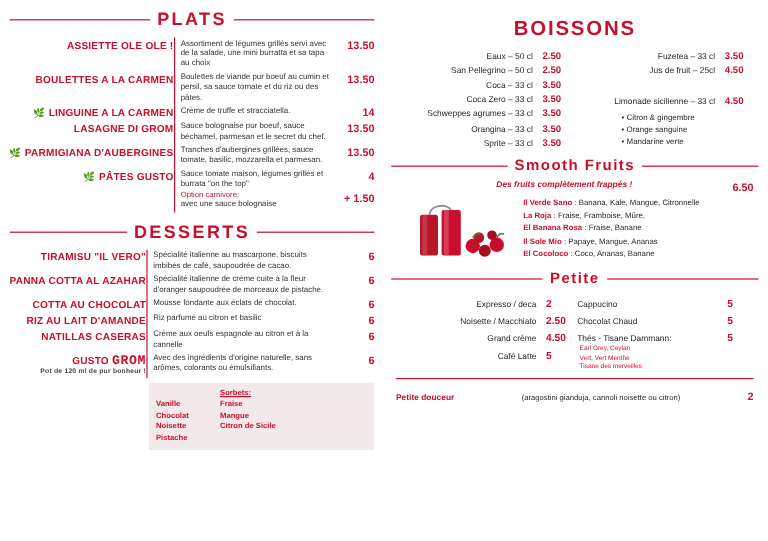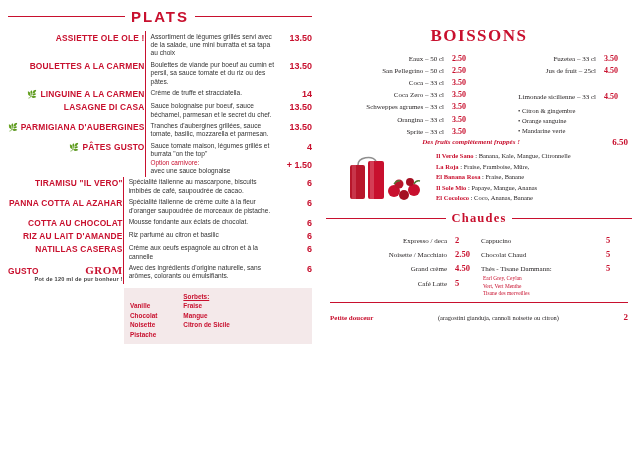--- a/index.html
+++ b/index.html
@@ -6,21 +6,21 @@
   html, body { margin: 0; padding: 0; }
   body {
     width: 640px; height: 451px;
     background: #ffffff;
     font-family: "Liberation Sans", sans-serif;
     color: #231f20;
     overflow: hidden;
   }
   .page { position: relative; width: 640px; height: 451px; display: flex; }
   .col-left { width: 320px; padding: 6px 8px 0 8px; }
-  .col-right { width: 320px; padding: 22px 8px 0 6px; font-family: Liberation Serif, serif; }
+  .col-right { width: 320px; padding: 10px 8px 0 6px; }
 
   
   .sec-head {
     display: flex; align-items: center; gap: 6px;
     margin: 2px 0 6px 0;
   }
   .sec-head .rule { flex: 1; height: 1px; background: #c8102e; }
   .sec-head .title {
     font-weight: bold; letter-spacing: 2px;
     color: #c8102e; font-size: 15px; white-space: nowrap;
@@ -40,21 +40,21 @@
     padding-right: 5px; width: 108px;
   }
   .nm .leaf { color: #5a8f3c; font-size: 8px; }
   .desc { font-size: 6.6px; line-height: 1.28; color: #333; padding-right: 4px; }
   .pr {
     text-align: right; color: #c8102e; font-weight: bold;
     font-size: 9px; white-space: nowrap; width: 34px;
   }
   .divider-cell { border-left: 1px solid #c8102e; padding-left: 5px !important; }
   .carn { color: #c8102e; font-size: 6.4px; }
-  .grom { font-family: Liberation Serif, serif; font-size: 11px; letter-spacing: .5px; margin-left: 44px; }
+  .grom { font-family: Liberation Mono, monospace; font-size: 11px; letter-spacing: .5px; }
   .sub-note { font-size: 5.6px; color: #444; text-align: right; }
 
   
   .sorbet-box {
     background: #f4e9ea; margin: 4px 0 0 116px; padding: 4px 6px;
     display: flex; gap: 26px; font-size: 6.4px; color: #c8102e;
     font-weight: bold; line-height: 1.5;
   }
   .sorbet-box .hdr { text-decoration: underline; }
   .sorbet-box ul { margin: 0; padding: 0; list-style: none; }
@@ -62,21 +62,21 @@
   
   .froides-grid { display: flex; gap: 6px; padding: 0 4px; }
   .froides-col { flex: 1; }
   .frow { display: flex; align-items: baseline; font-size: 7px; padding: 1.6px 0; }
   .frow .fl { flex: 1; text-align: right; padding-right: 8px; color: #231f20; }
   .frow .fp { color: #c8102e; font-weight: bold; font-size: 8px; width: 24px; text-align: left; }
   .bullets { list-style: none; margin: 3px 0 0 0; padding-left: 36px; font-size: 6.6px; line-height: 1.55; }
   .bullets li::before { content: "• "; color: #231f20; }
 
   
-  .sf-line { display: flex; align-items: center; padding: 0 4px; }
+  .sf-line { display: flex; align-items: flex-start; padding: 0 4px; }
   .sf-line .t { flex: 1; text-align: center; color: #c8102e; font-weight: bold; font-size: 7px; font-style: italic; }
   .sf-line .p { color: #c8102e; font-weight: bold; font-size: 9px; }
   .sf-body { display: flex; gap: 8px; padding: 4px 6px 0 6px; }
   .sf-img { width: 96px; height: 54px; position: relative; overflow: hidden; background: #ffffff; }
   .sf-list { font-size: 6.5px; line-height: 1.62; }
   .sf-list b { color: #c8102e; }
 
   
   .ch-grid { display: flex; gap: 4px; padding: 0 4px; }
   .ch-col { flex: 1; }
@@ -116,21 +116,21 @@
         <td class="nm">BOULETTES A LA CARMEN</td>
         <td class="desc divider-cell">Boulettes de viande pur boeuf au cumin et persil, sa sauce tomate et du riz ou des pâtes.</td>
         <td class="pr">13.50</td>
       </tr>
       <tr>
         <td class="nm"><span class="leaf">🌿</span> <span>LINGUINE A LA CARMEN</span></td>
         <td class="desc divider-cell">Crème de truffe et stracciatella.</td>
         <td class="pr">14</td>
       </tr>
       <tr>
-        <td class="nm">LASAGNE DI CASA</td>
+        <td class="nm">LASAGNE DI GROM</td>
         <td class="desc divider-cell">Sauce bolognaise pur boeuf, sauce béchamel, parmesan et le secret du chef.</td>
         <td class="pr">13.50</td>
       </tr>
       <tr>
         <td class="nm"><span class="leaf">🌿</span> <span>PARMIGIANA D'AUBERGINES</span></td>
         <td class="desc divider-cell">Tranches d'aubergines grillées, sauce tomate, basilic, mozzarella et parmesan.</td>
         <td class="pr">13.50</td>
       </tr>
       <tr>
         <td class="nm"><span class="leaf">🌿</span> <span>PÂTES GUSTO</span></td>
@@ -141,20 +141,25 @@
         </td>
         <td class="pr">
           <div>4</div>
           <div style="height:8px"></div>
           <div>+ 1.50</div>
         </td>
       </tr>
     </tbody>
       </table>
 
+    <div class="sec-head" style="margin-top:8px">
+      <span class="rule"></span>
+      <span class="title">DESSERTS</span>
+      <span class="rule"></span>
+    </div>
 
     <table class="menu">
       <tbody>
           <tr>
         <td class="nm">TIRAMISU "IL VERO"</td>
         <td class="desc divider-cell">Spécialité italienne au mascarpone, biscuits imbibés de café, saupoudrée de cacao.</td>
         <td class="pr">6</td>
       </tr>
       <tr>
         <td class="nm">PANNA COTTA AL AZAHAR</td>
@@ -255,20 +260,25 @@
           <span class="fp">4.50</span>
         </div>
         <ul class="bullets">
           <li>Citron &amp; gingembre</li>
           <li>Orange sanguine</li>
           <li>Mandarine verte</li>
         </ul>
       </div>
     </div>
 
+    <div class="sec-head sub" style="margin-top:6px">
+      <span class="rule"></span>
+      <span class="title">Smooth Fruits</span>
+      <span class="rule"></span>
+    </div>
 
     <div class="sf-line">
       <span class="t">Des fruits complètement frappés !</span>
       <span class="p">6.50</span>
     </div>
 
     <div class="sf-body">
       <div class="sf-img">
         <svg width="96" height="54" viewBox="0 0 96 54">
           <rect x="0" y="0" width="96" height="54" fill="#ffffff"></rect>
@@ -290,21 +300,21 @@
         <div><b>Il Verde Sano</b> : <span>Banana, Kale, Mangue, Citronnelle</span></div>
         <div><b>La Roja</b> : <span>Fraise, Framboise, Mûre,</span></div>
         <div><b>El Banana Rosa</b> : <span>Fraise, Banane</span></div>
         <div><b>Il Sole Mio</b> : <span>Papaye, Mangue, Ananas</span></div>
         <div><b>El Cocoloco</b> : <span>Coco, Ananas, Banane</span></div>
       </div>
     </div>
 
     <div class="sec-head sub" style="margin-top:6px">
       <span class="rule"></span>
-      <span class="title">Chaudes</span>
+      <span class="title">Petite</span>
       <span class="rule"></span>
     </div>
 
     <div class="ch-grid">
       <div class="ch-col">
         <div class="crow left">
           <span class="cl">Expresso / deca</span>
           <span class="cp">2</span>
         </div>
         <div class="crow left">

